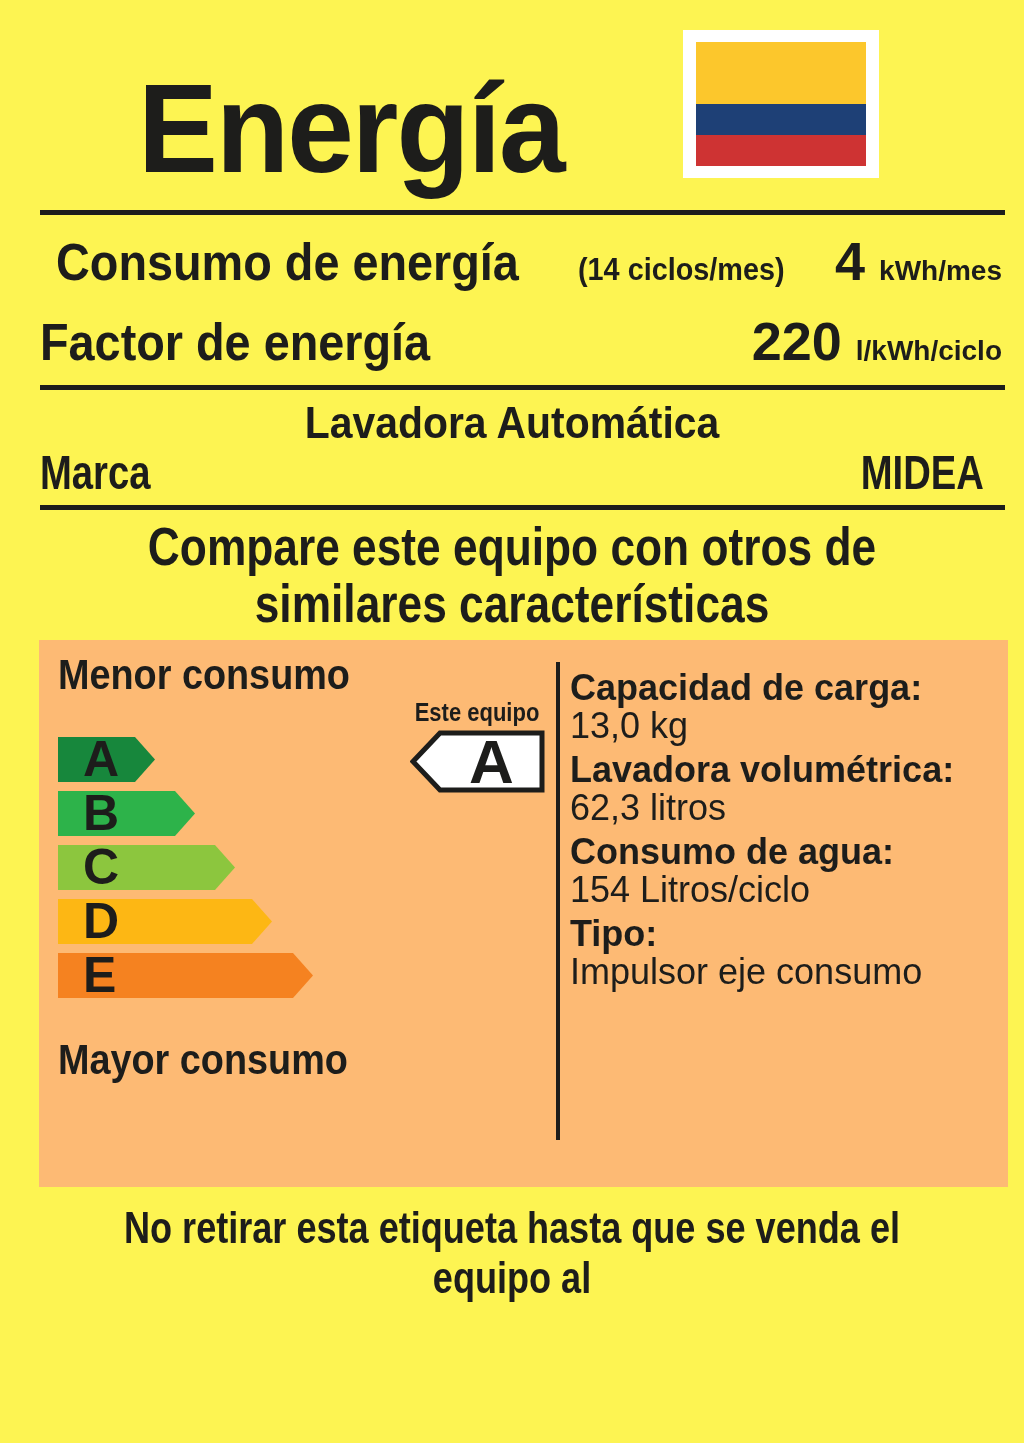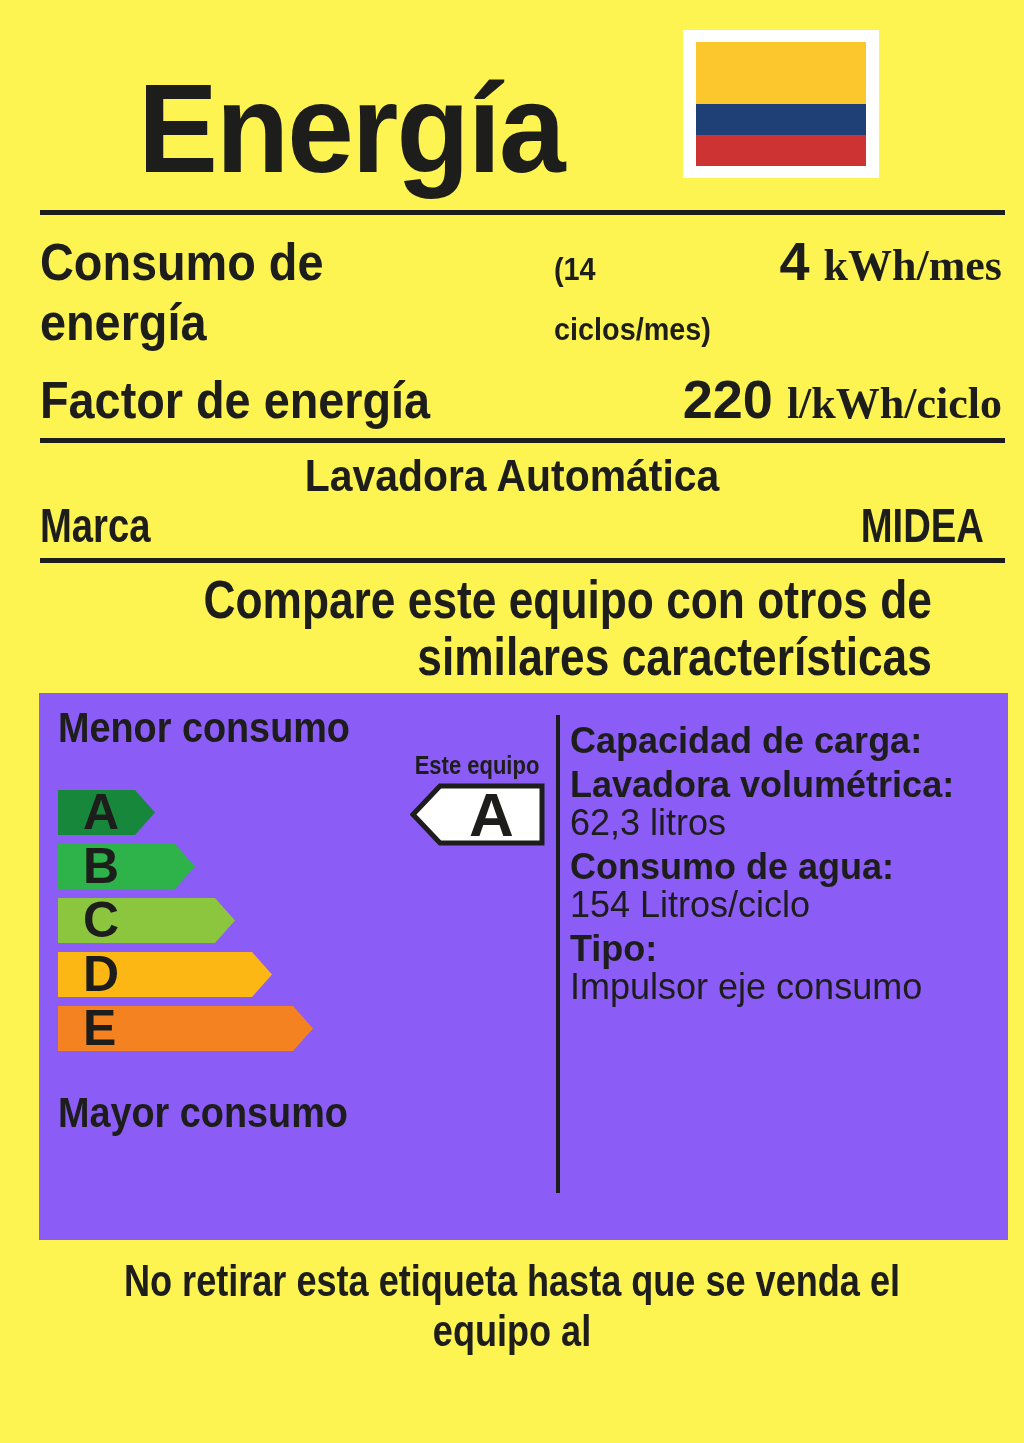--- a/index.html
+++ b/index.html
@@ -22,40 +22,40 @@
   .flag-box { position:absolute; left:683px; top:30px; width:196px; height:148px; background:#fff; }
   .flag { position:absolute; left:13px; top:12px; right:13px; bottom:12px; display:flex; flex-direction:column; }
   .stripe-yellow { flex:2; } .stripe-blue { flex:1; } .stripe-red { flex:1; }
 
   .rule { height:5px; background:#1D1D1B; margin-left:40px; width:965px; }
 
   
   .rows { padding:0 22px 0 40px; }
   .row { display:flex; align-items:baseline; }
   .row > span { line-height:60px; }
-  .row1 { margin-top:16px; } .row2 { margin-top:10px; }
+  .row1 { margin-top:16px;margin-left:16px; } .row2 { margin-top:10px; }
   .row-label { font-size:52px; }
   .row-sub { font-size:32px; margin-left:8px; }
   .flex-spacer { flex:1; }
   .row-value { font-size:54px; }
-  .row-unit { font-size:44px; margin-left:14px;font-family:Liberation Serif, serif; }
+  .row-unit { font-size:28px; margin-left:14px; }
 
   .disclaimer { margin:28px 40px 0; }
   .disclaimer-line { font-size:39px; line-height:40px; text-align:justify; text-align-last:justify; }
 
   .rule2 { margin-top:4px; }
   .appliance-title { margin-top:8px; text-align:center; font-size:44px; line-height:50px; transform:scaleX(.93); }
   .kv-row { display:flex; justify-content:space-between; padding:0 40px; font-size:49px; line-height:49px; }
   .rule3 { margin-top:8px; }
 
-  .compare { margin-top:8px; text-align:right; }
+  .compare { margin-top:8px; text-align:center; }
   .compare-line { font-size:54px; line-height:57px; transform:scaleX(.82); }
 
   
-  .panel { position:relative; margin:8px 0 0 39px; width:969px; height:547px; background:#8b5cf6; }
+  .panel { position:relative; margin:8px 0 0 39px; width:969px; height:547px; background:#fdba74; }
   .panel-divider { position:absolute; left:517px; top:22px; width:4px; height:478px; background:#1D1D1B; }
 
   .panel-left { position:absolute; left:19px; top:10px; width:470px; }
   .scale-label { font-size:42px; line-height:50px; }
   .arrows { margin-top:37px; }
   .grade { height:45px; margin-bottom:9px; display:flex; align-items:center;
            clip-path:polygon(0 0, calc(100% - 20px) 0, 100% 50%, calc(100% - 20px) 100%, 0 100%); }
   .grade-letter { font-size:50px; line-height:45px; padding-left:25px; color:#1D1D1B; }
   .mayor { margin-top:28px; }
 
@@ -150,20 +150,21 @@
 
     <div class="este-equipo">Este equipo</div>
     <svg class="badge" viewBox="0 0 135 63" preserveAspectRatio="none">
       <polygon points="3,31.5 30,3 132,3 132,60 30,60" fill="#FFFFFF" stroke="#1D1D1B" stroke-width="5"></polygon>
     </svg>
     <div class="badge-letter">A</div>
 
     <div class="panel-right">
       <div class="spec">
         <div class="spec-label">Capacidad de carga:</div>
+        <div class="spec-value">13,0 kg</div>
       </div>
       <div class="spec">
         <div class="spec-label">Lavadora volumétrica:</div>
         <div class="spec-value">62,3 litros</div>
       </div>
       <div class="spec">
         <div class="spec-label">Consumo de agua:</div>
         <div class="spec-value">154 Litros/ciclo</div>
       </div>
       <div class="spec">

